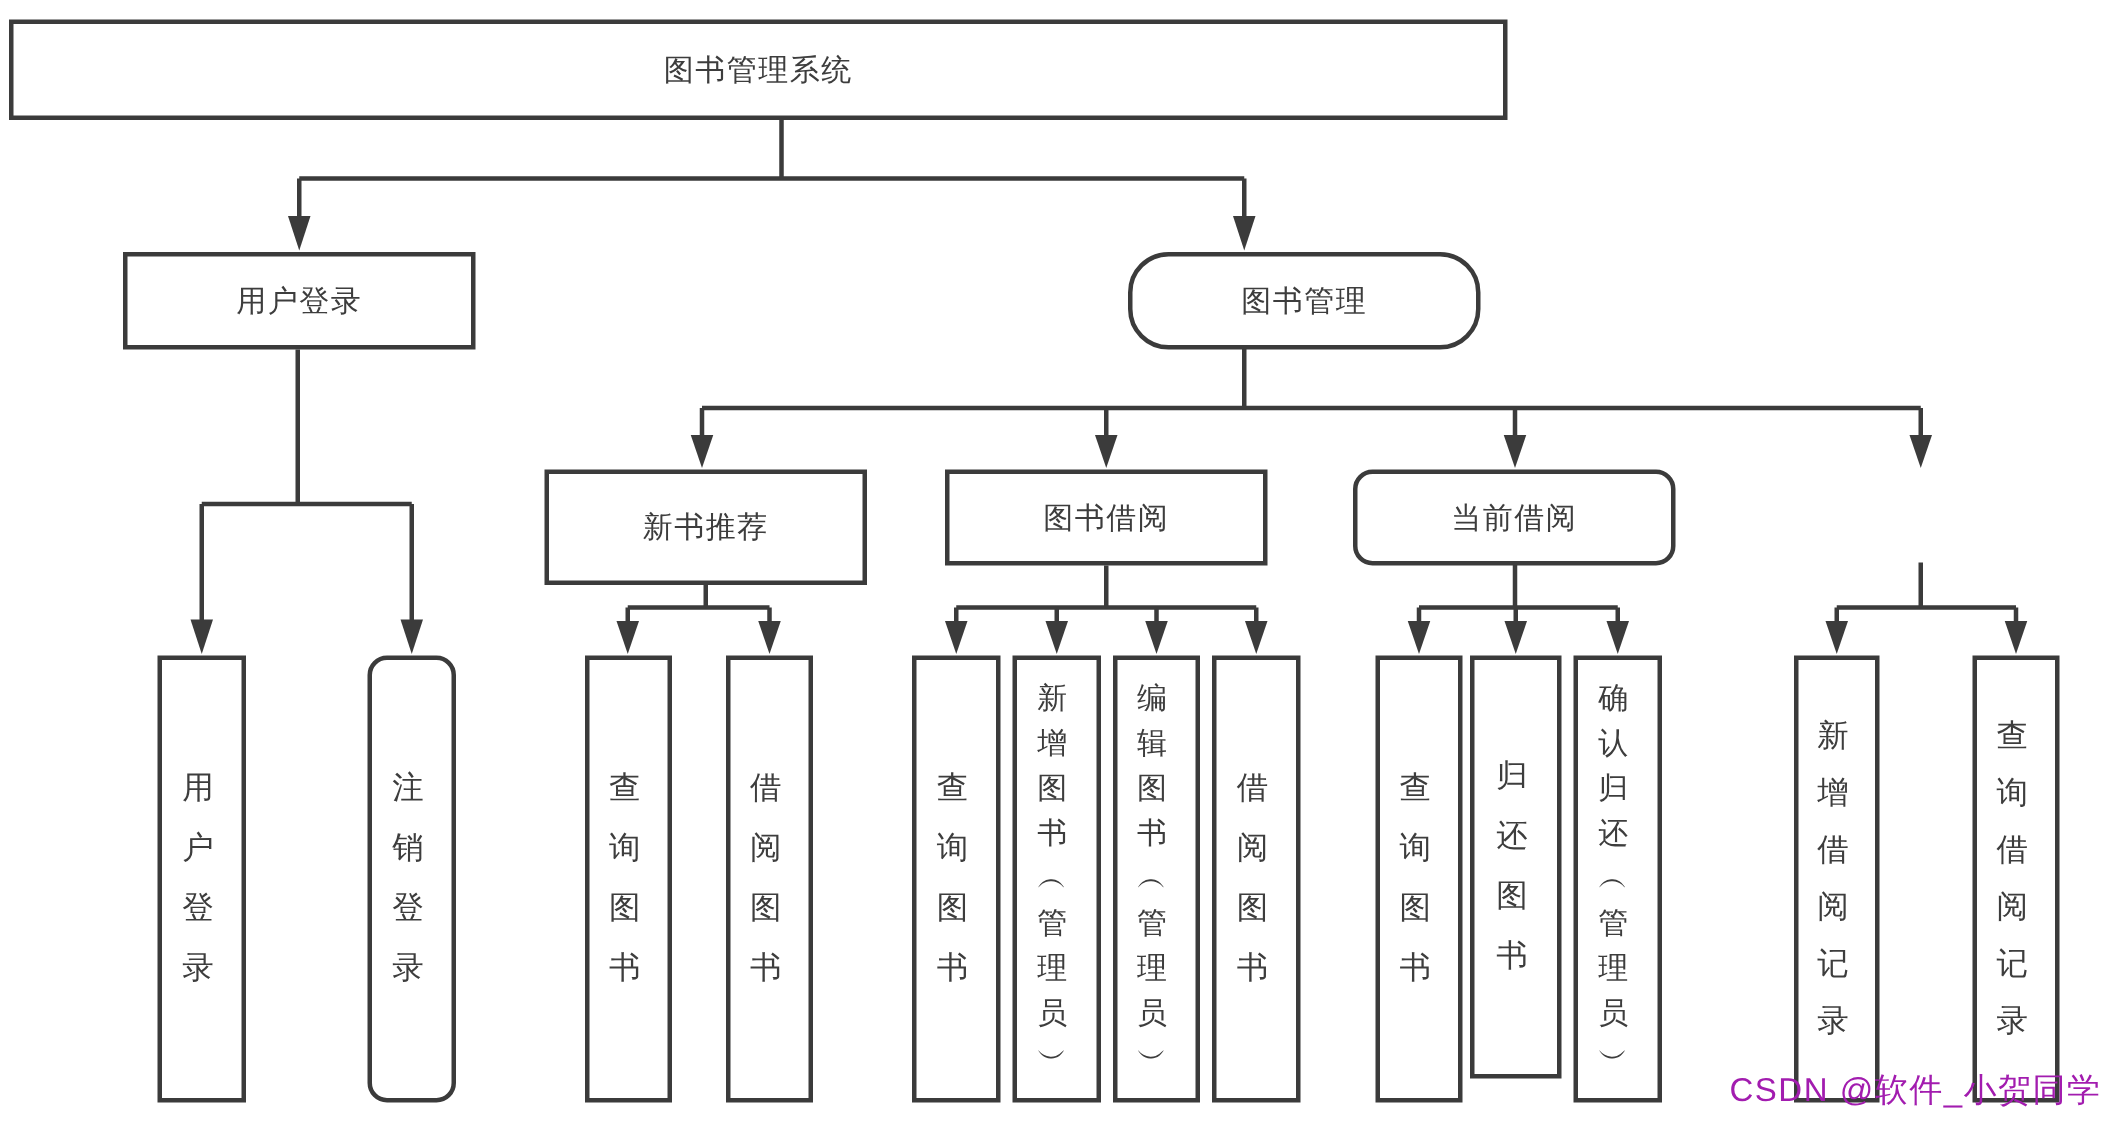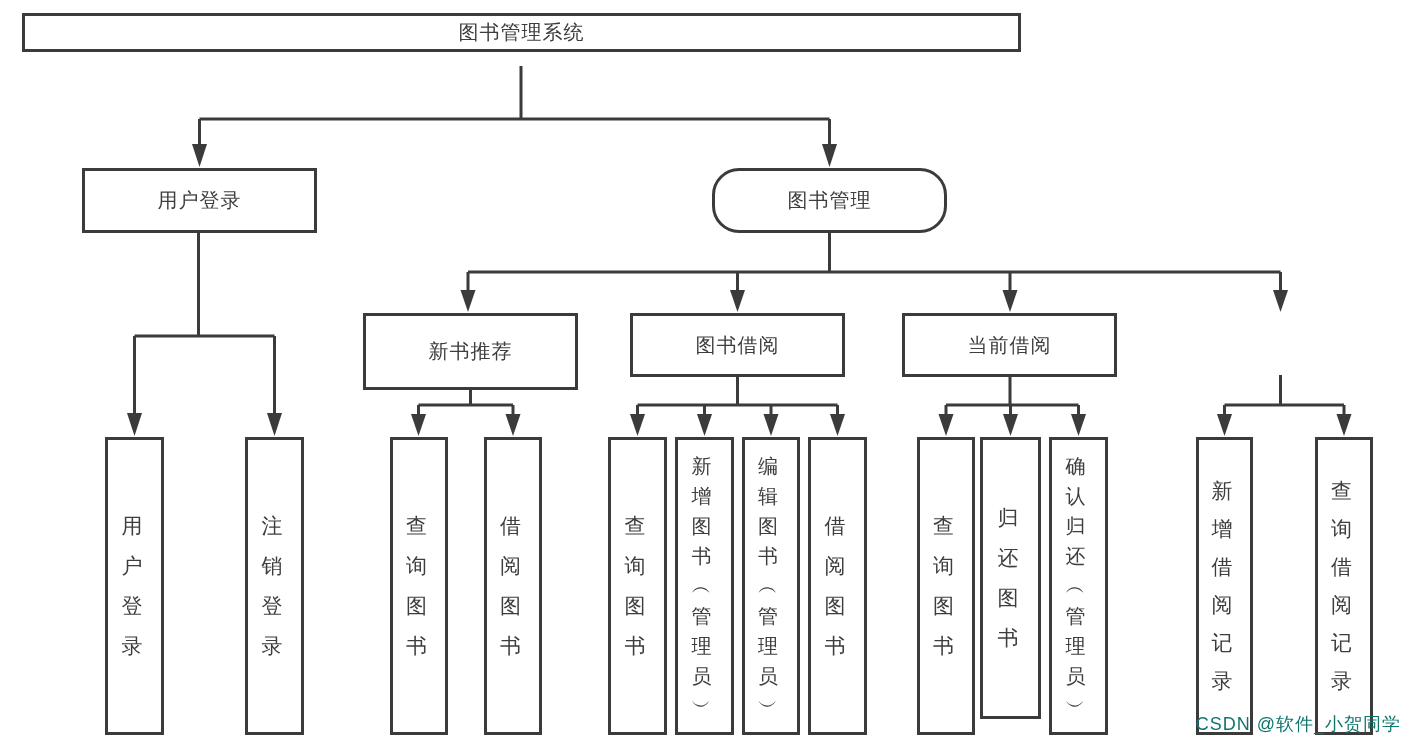--- a/index.html
+++ b/index.html
@@ -15,21 +15,21 @@
   .vlabel{
     width:26px;text-align:left;word-break:break-all;overflow-wrap:anywhere;
     font-size:21px;line-height:40px;
   }
   .lh-mid{line-height:38px;}
   .lh-tight{line-height:30px;font-size:20px;}
   #connectors{position:absolute;left:0;top:0;width:1405px;height:747px;}
   #connectors path{stroke:#3b3b3b;stroke-width:3;fill:none;}
   #connectors polygon{fill:#3b3b3b;stroke:none;}
   .watermark{
-    position:absolute;top:712px;right:4px;font-size:18px;color:#0f766e;
+    position:absolute;top:712px;right:4px;font-size:22px;color:#a21caf;
     letter-spacing:1px;white-space:nowrap;z-index:5;
   }
 </style>
 </head>
 <body>
 
 <div id="canvas">
 
   <svg id="connectors" viewBox="0 0 1405 747" xmlns="http://www.w3.org/2000/svg">
     <g>
@@ -67,45 +67,45 @@
       <polygon points="1003,414 1018,414 1010.5,436"></polygon>
       <polygon points="1071,414 1086,414 1078.5,436"></polygon>
     </g>
     <g>
       <path d="M1280.5 375 V405 M1224.5 405 H1344 M1224.5 405 V416 M1344 405 V416"></path>
       <polygon points="1217,414 1232,414 1224.5,436"></polygon>
       <polygon points="1336.5,414 1351.5,414 1344,436"></polygon>
     </g>
   </svg>
 
-  <div class="box" style="left:22px;top:13px;width:999px;height:39px;">
+  <div class="box" style="left:6px;top:13px;width:999px;height:67px;">
     <span class="hlabel">图书管理系统</span>
   </div>
 
   <div class="box" style="left:82px;top:168px;width:235px;height:65px;">
     <span class="hlabel">用户登录</span>
   </div>
-  <div class="box" style="left:712px;top:168px;width:235px;height:65px;border-radius:27px;">
+  <div class="box" style="left:752px;top:168px;width:235px;height:65px;border-radius:27px;">
     <span class="hlabel">图书管理</span>
   </div>
 
   <div class="box" style="left:363px;top:313px;width:215px;height:77px;">
     <span class="hlabel">新书推荐</span>
   </div>
   <div class="box" style="left:630px;top:313px;width:215px;height:64px;">
     <span class="hlabel">图书借阅</span>
   </div>
-  <div class="box" style="left:902px;top:313px;width:215px;height:64px;">
+  <div class="box" style="left:902px;top:313px;width:215px;height:64px;border-radius:13px;">
     <span class="hlabel">当前借阅</span>
   </div>
 
   <div class="box" style="left:105px;top:437px;width:59px;height:298px;">
     <div class="vlabel">用户登录</div>
   </div>
-  <div class="box" style="left:245px;top:437px;width:59px;height:298px;">
+  <div class="box" style="left:245px;top:437px;width:59px;height:298px;border-radius:13px;">
     <div class="vlabel">注销登录</div>
   </div>
 
   <div class="box" style="left:390px;top:437px;width:58px;height:298px;">
     <div class="vlabel">查询图书</div>
   </div>
   <div class="box" style="left:484px;top:437px;width:58px;height:298px;">
     <div class="vlabel">借阅图书</div>
   </div>
 

